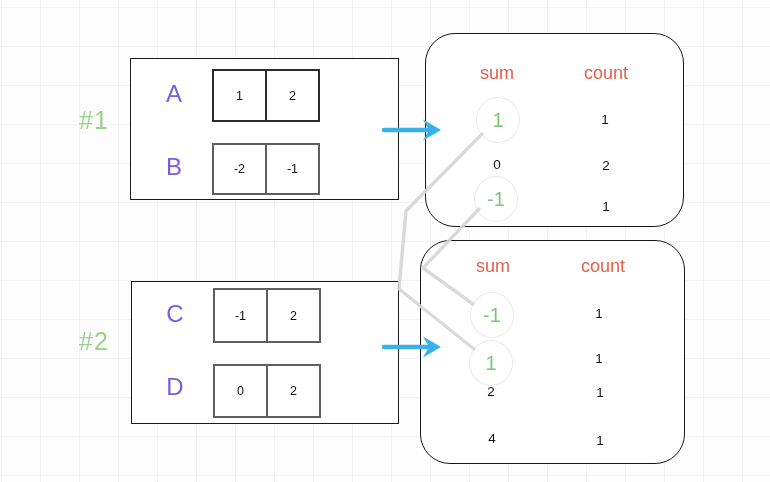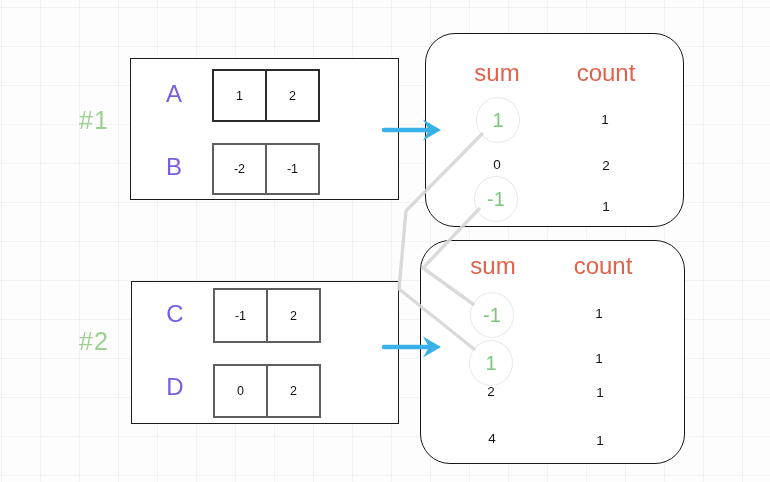--- a/index.html
+++ b/index.html
@@ -33,21 +33,21 @@
     width:51px;display:flex;align-items:center;justify-content:center;
     font-size:12.5px;color:#111;
   }
   .arr.dark .cell + .cell{border-left:2px solid #2b2b2b;}
   .arr.gray .cell + .cell{border-left:2px solid #5f5f5f;}
   .result-table{
     position:absolute;border:1.7px solid #161616;border-radius:30px;background:#fff;
   }
   .col-header{
     position:absolute;transform:translate(-50%,-50%);
-    font-size:24px;
+    font-size:18px;
   }
   .val{
     position:absolute;transform:translate(-50%,-50%);
     font-size:13.5px;color:#141414;
   }
   .val.hl{
     width:42px;height:44px;border-radius:50%;
     border:1.6px solid #e9e9e9;background:rgba(255,255,255,0.9);
     display:flex;align-items:center;justify-content:center;
     font-size:20px;

